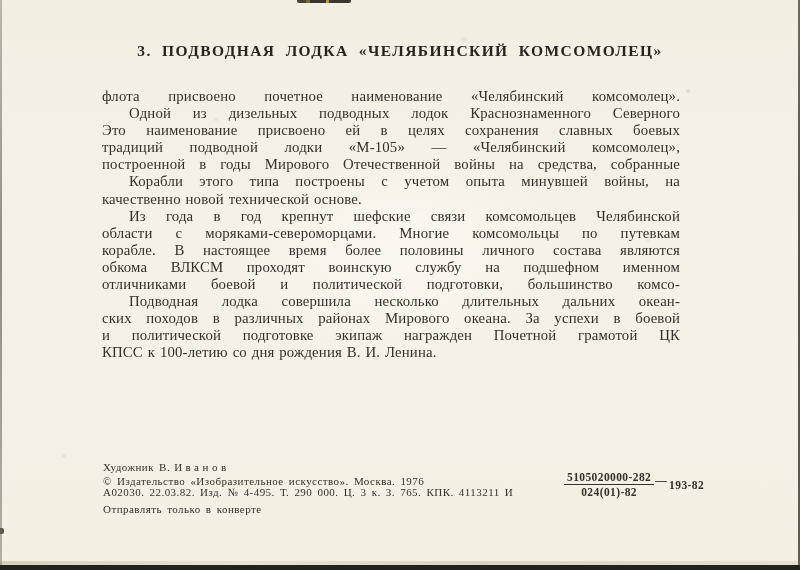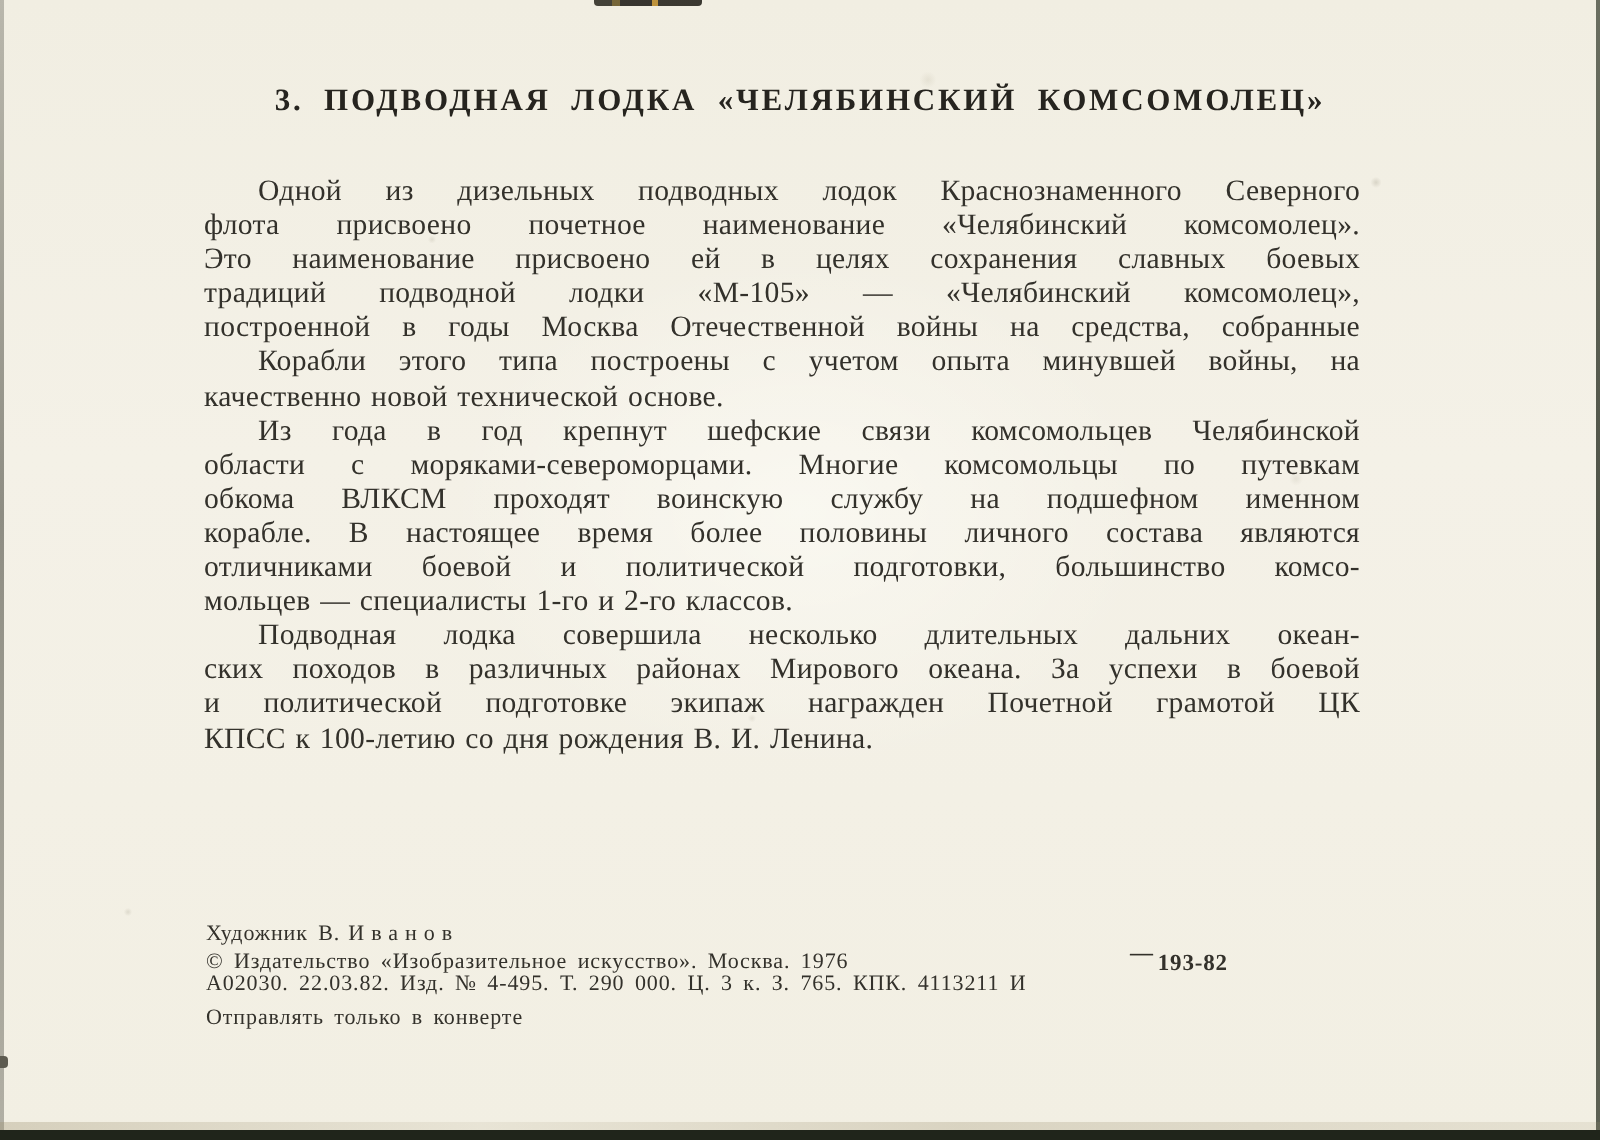--- a/index.html
+++ b/index.html
@@ -64,47 +64,50 @@
   .catalog-suffix { margin-bottom:0; }
 </style>
 </head>
 <body>
 
 <div class="scan">
 
   <div class="card-title">3. ПОДВОДНАЯ ЛОДКА «ЧЕЛЯБИНСКИЙ КОМСОМОЛЕЦ»</div>
 
   <div class="body-text">
+      <div class="line">флота присвоено почетное наименование «Челябинский комсомолец».</div>
       <div class="line first">Одной из дизельных подводных лодок Краснознаменного Северного</div>
-      <div class="line">флота присвоено почетное наименование «Челябинский комсомолец».</div>
       <div class="line">Это наименование присвоено ей в целях сохранения славных боевых</div>
       <div class="line">традиций подводной лодки «М-105» — «Челябинский комсомолец»,</div>
-      <div class="line">построенной в годы Москва Отечественной войны на средства, собранные</div>
+      <div class="line">построенной в годы Мирового Отечественной войны на средства, собранные</div>
       <div class="line first">Корабли этого типа построены с учетом опыта минувшей войны, на</div>
       <div class="line last">качественно новой технической основе.</div>
       <div class="line first">Из года в год крепнут шефские связи комсомольцев Челябинской</div>
       <div class="line">области с моряками-североморцами. Многие комсомольцы по путевкам</div>
+      <div class="line">корабле. В настоящее время более половины личного состава являются</div>
       <div class="line">обкома ВЛКСМ проходят воинскую службу на подшефном именном</div>
-      <div class="line">корабле. В настоящее время более половины личного состава являются</div>
       <div class="line">отличниками боевой и политической подготовки, большинство комсо-</div>
-      <div class="line last">мольцев — специалисты 1-го и 2-го классов.</div>
       <div class="line first">Подводная лодка совершила несколько длительных дальних океан-</div>
       <div class="line">ских походов в различных районах Мирового океана. За успехи в боевой</div>
       <div class="line">и политической подготовке экипаж награжден Почетной грамотой ЦК</div>
       <div class="line last">КПСС к 100-летию со дня рождения В. И. Ленина.</div>
     </div>
 
   <div class="imprint-line imp1">
     <span>Художник В.</span><span class="artist-name">Иванов</span>
   </div>
   <div class="imprint-line imp2">©  Издательство «Изобразительное искусство». Москва. 1976</div>
   <div class="imprint-line imp3">А02030.  22.03.82.  Изд.  №  4-495.  Т.  290 000.  Ц.  3 к.  З.  765.  КПК.  4113211   И</div>
   <div class="imprint-line imp4">Отправлять только в конверте</div>
 
   <div class="catalog">
+    <span class="frac">
+      <span class="num">5105020000-282</span>
+      <span class="den">024(01)-82</span>
+    </span>
     <span class="frac-dash">—</span>
     <span class="catalog-suffix">193-82</span>
   </div>
 
   <div class="edge-left"></div>
   <div class="edge-right"></div>
   <div class="edge-bottom-fade"></div>
   <div class="edge-bottom"></div>
   <div class="top-artifact"></div>
   <div class="left-speck"></div>

